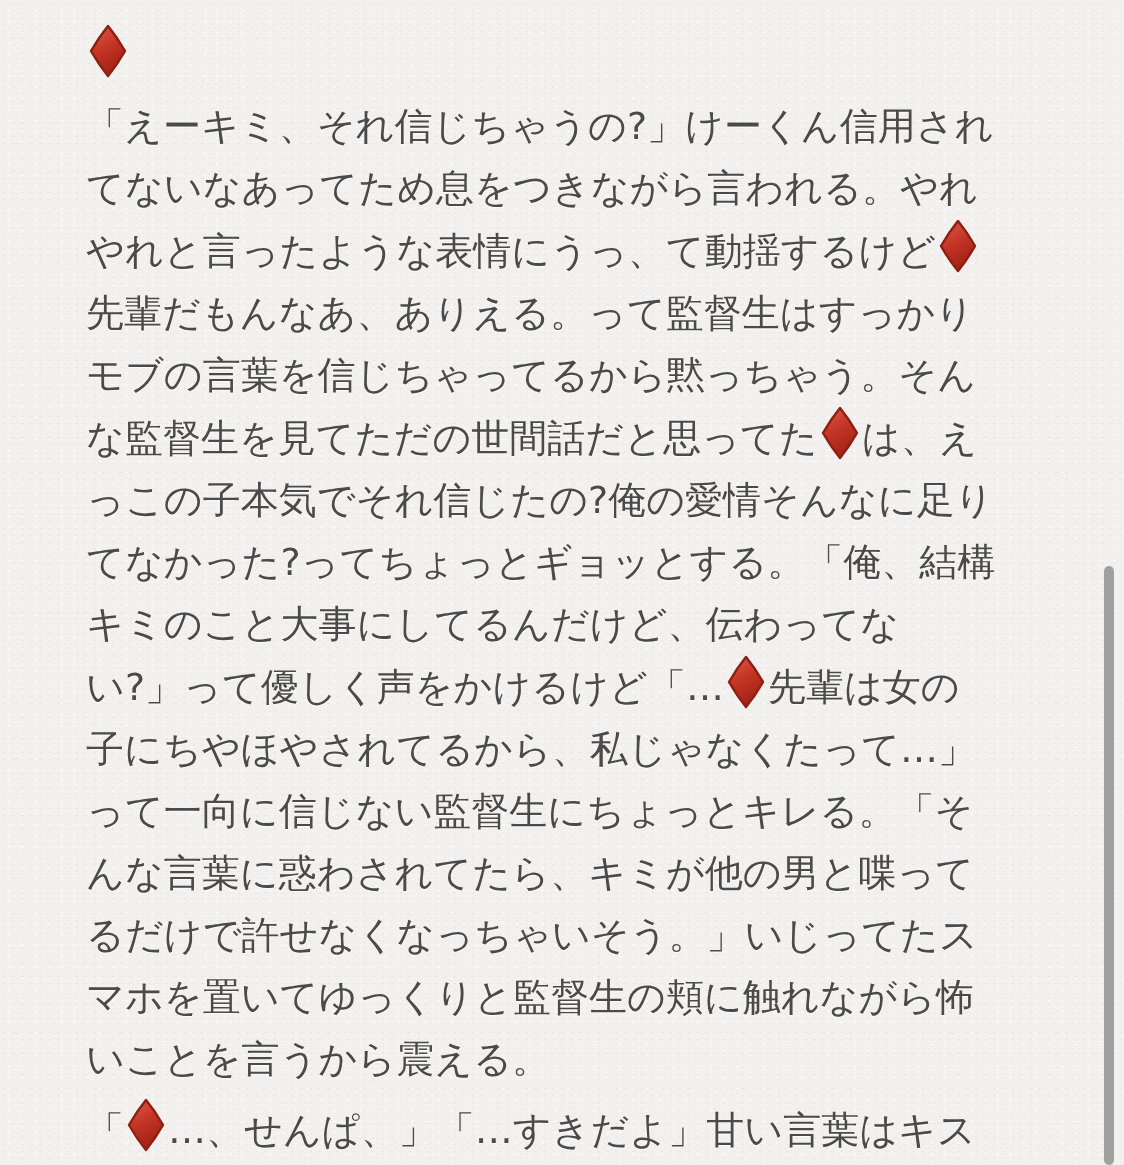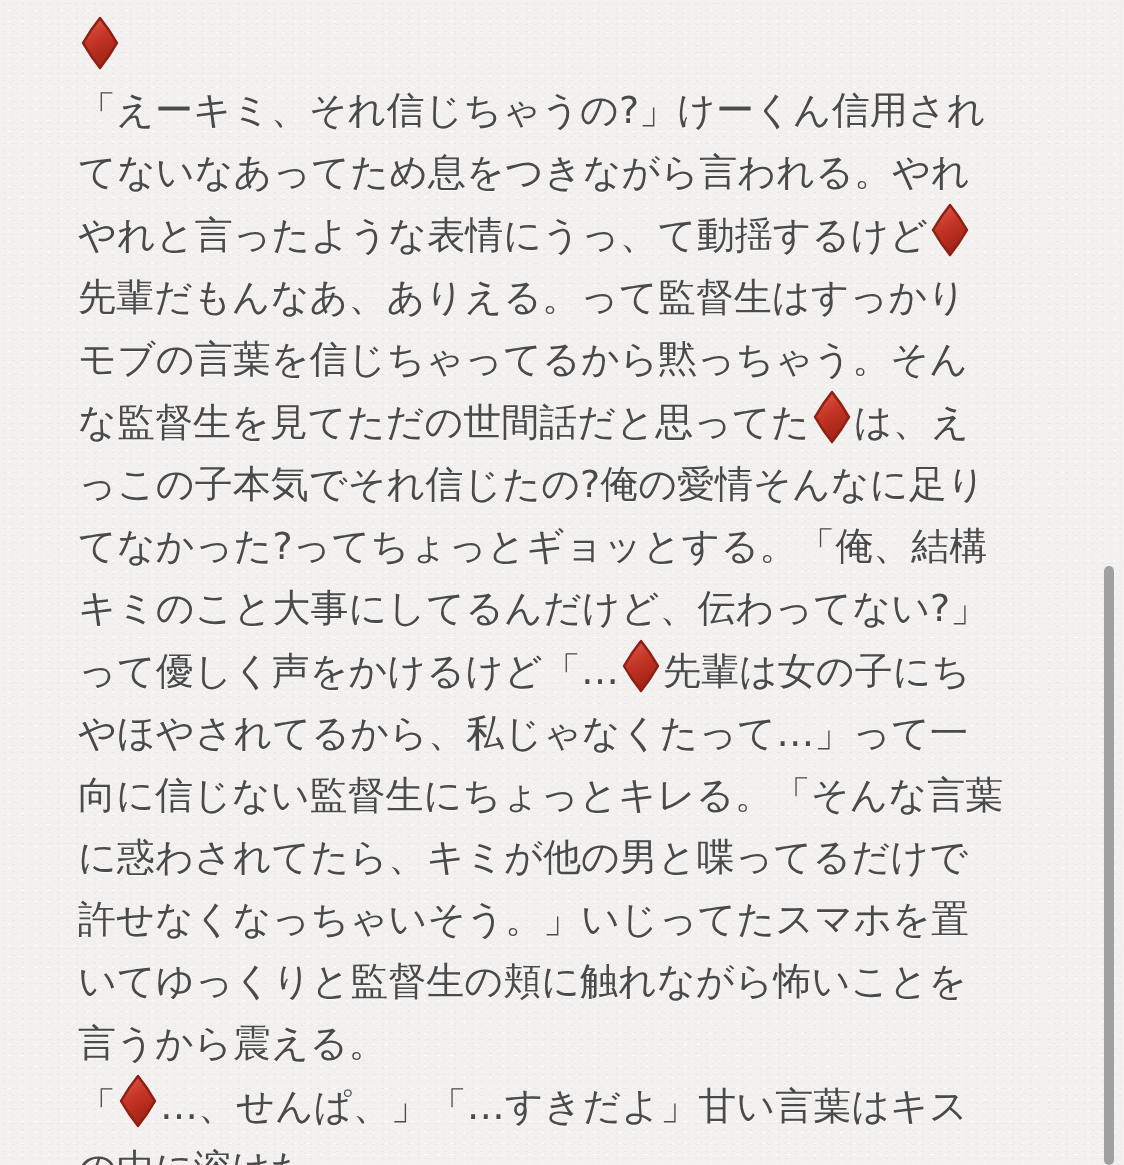--- a/index.html
+++ b/index.html
@@ -23,21 +23,21 @@
   }
 
   .content {
     position: absolute;
     left: 78px;
     top: 16px;
     width: 926px;
   }
 
   .content p {
-    margin: 0;
+    margin: 8px;
     font-size: 38px;
     line-height: 62px;
     color: #4a4a4a;
     text-shadow: 0 1px 1px rgba(255,255,255,0.8);
     overflow-wrap: break-word;
     word-break: normal;
     text-align: left;
   }
 
   .diamond-emoji {

